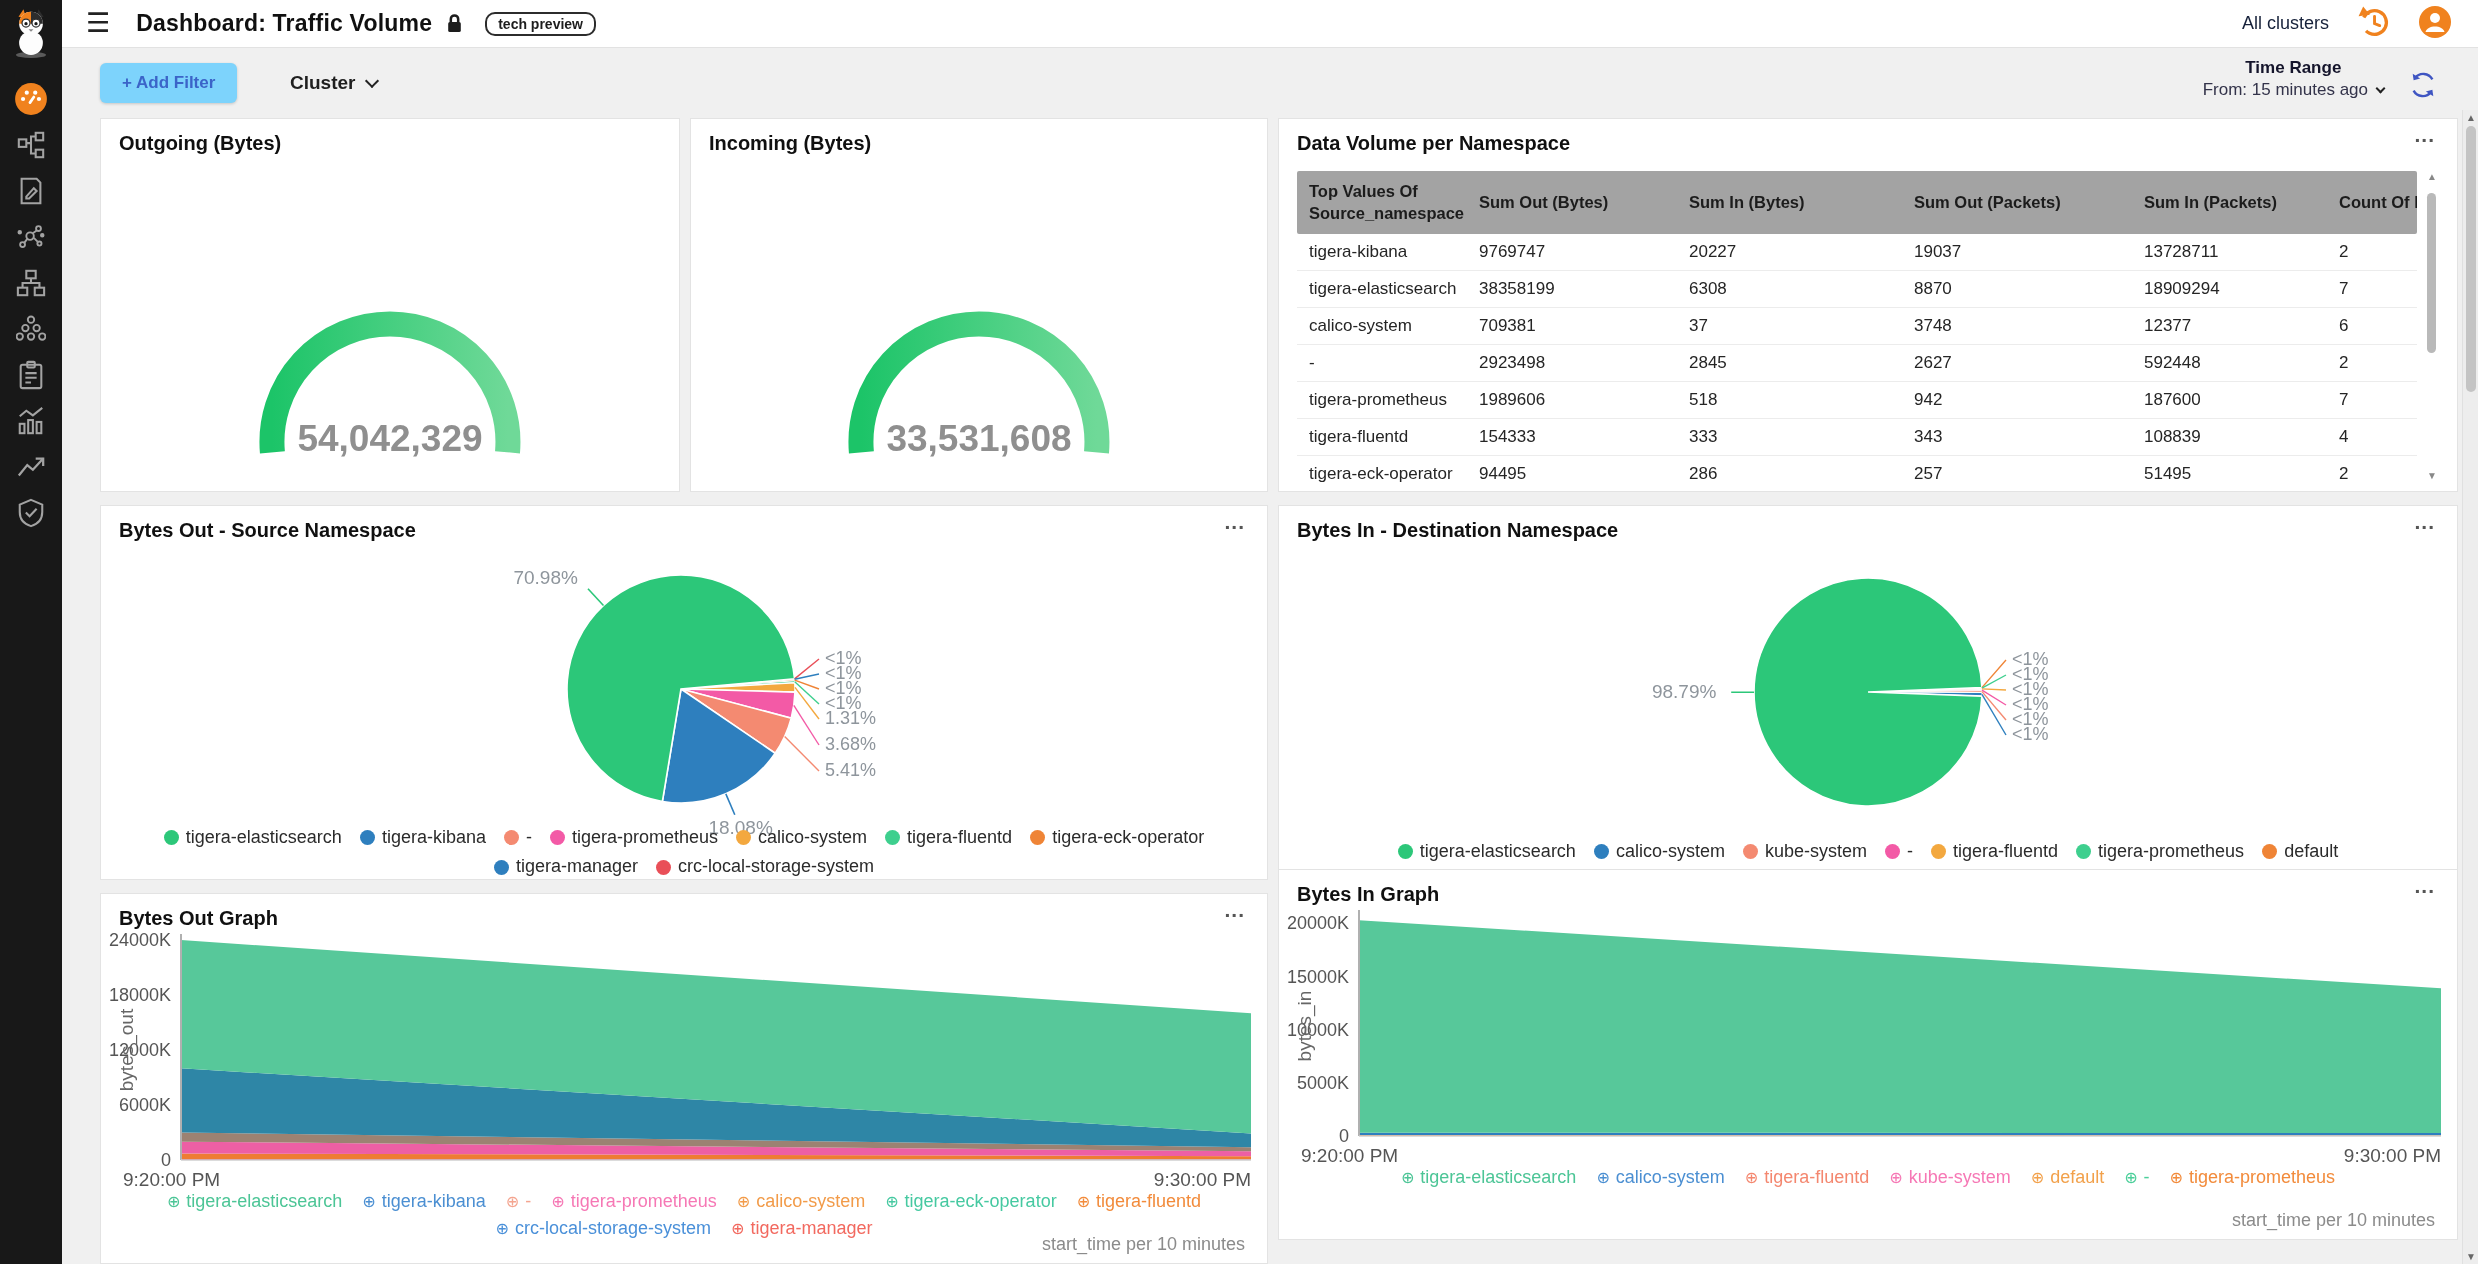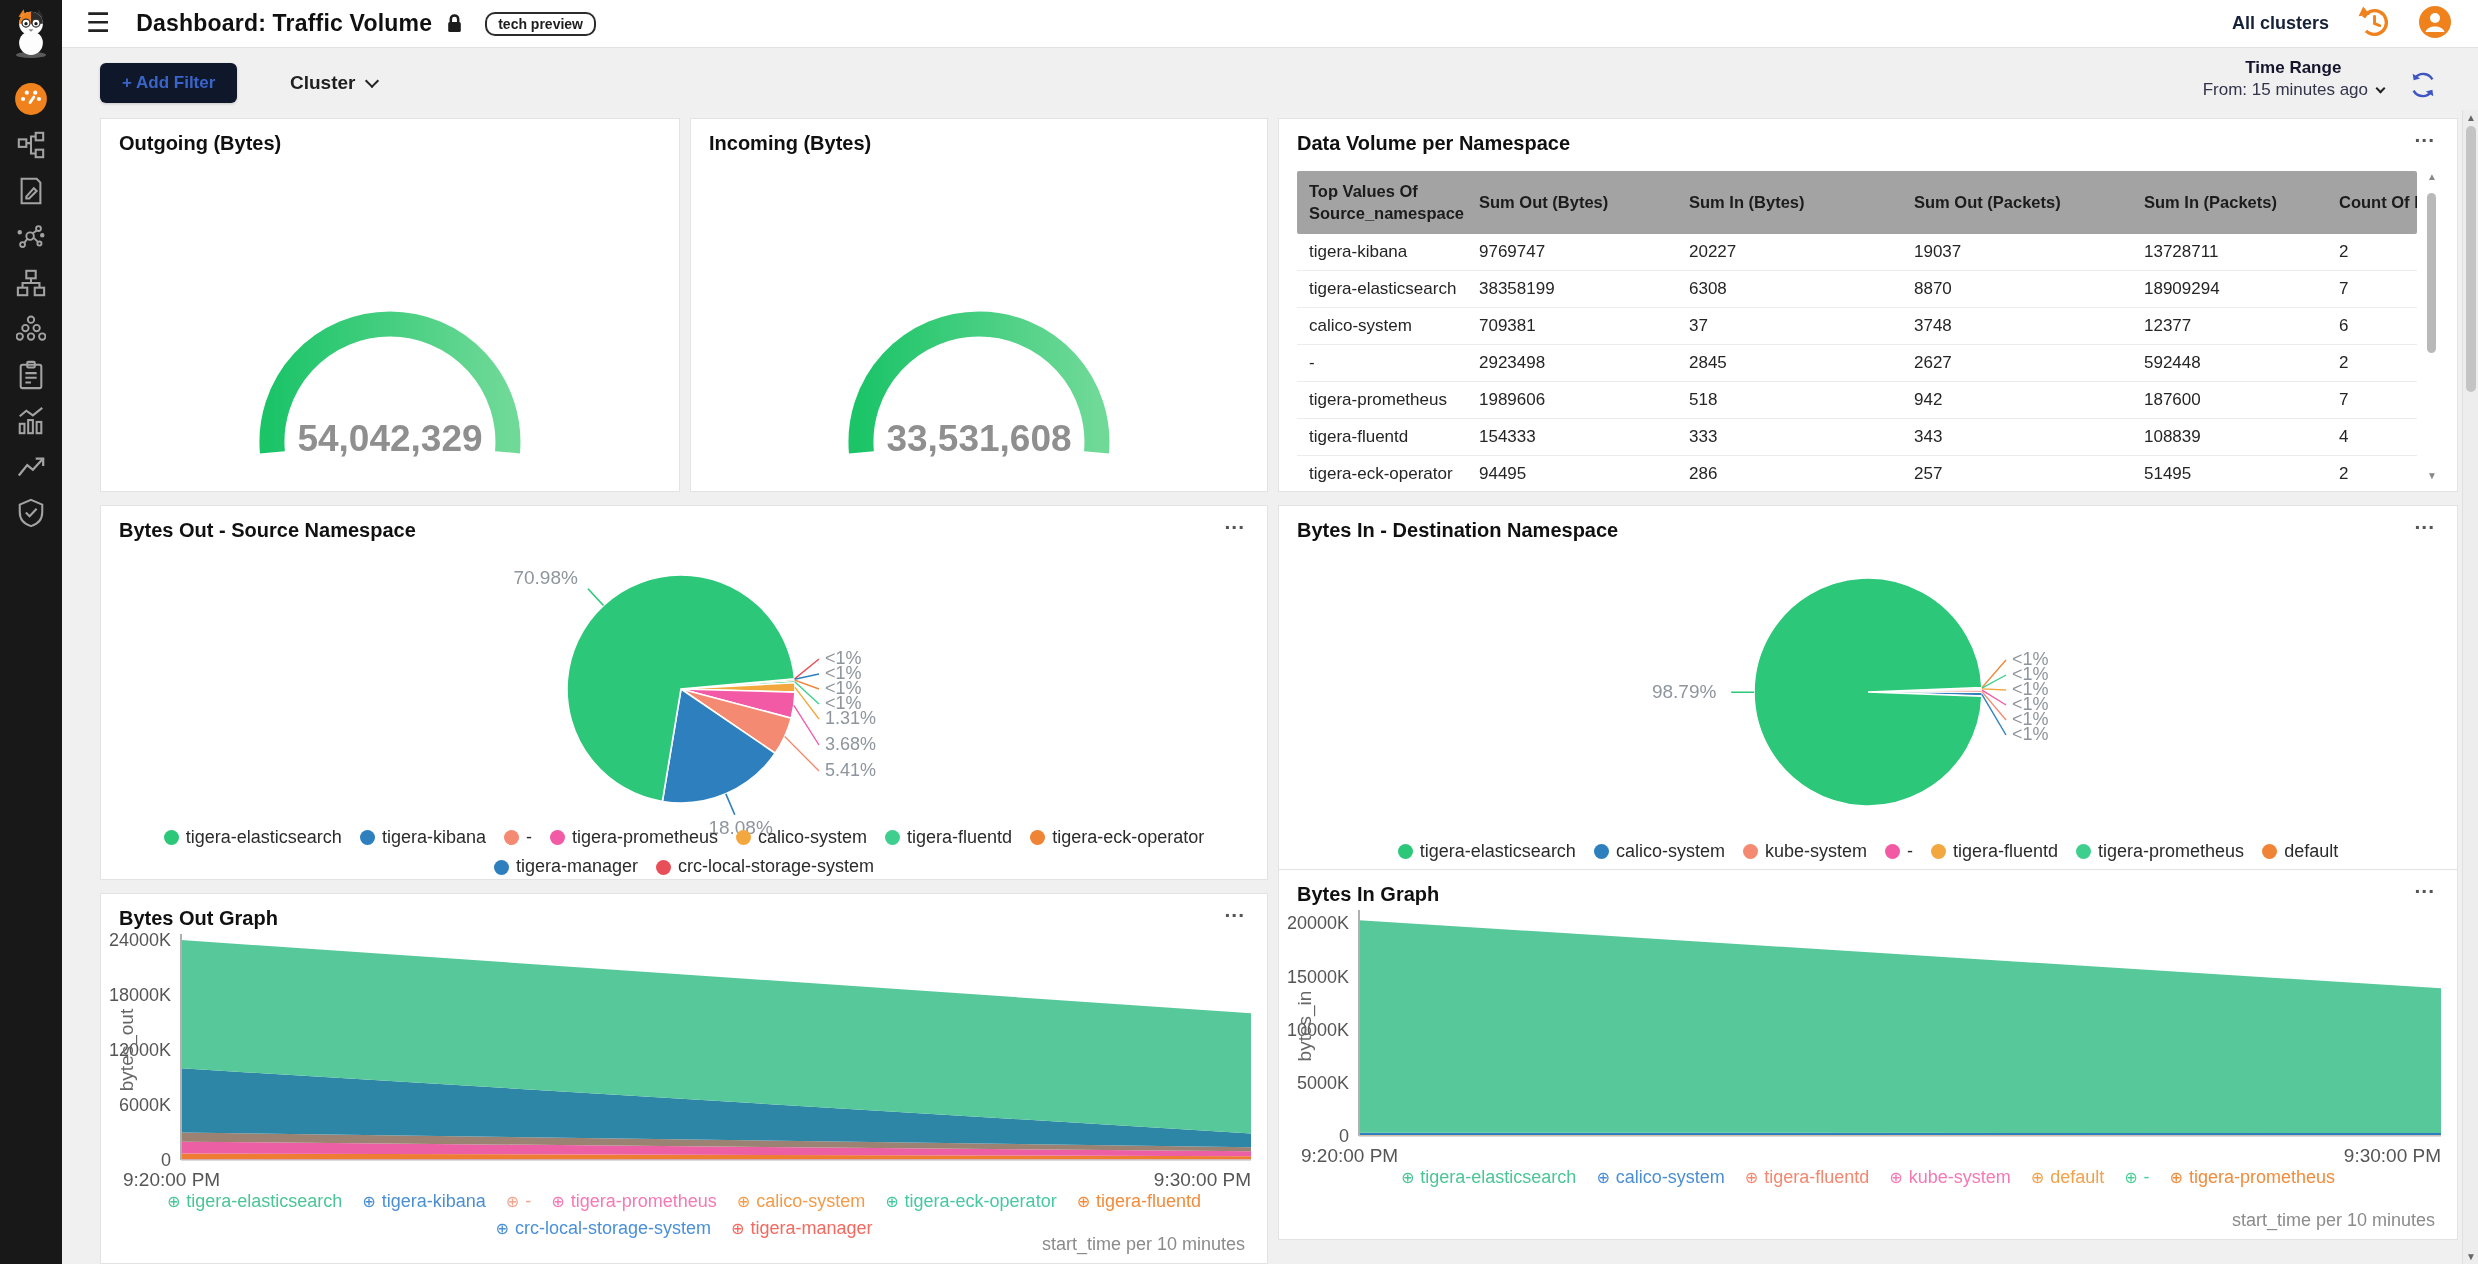--- a/index.html
+++ b/index.html
@@ -15,25 +15,25 @@
 
   
   .app-header { position:absolute; left:62px; top:0; width:2416px; height:48px; background:#fff;
     border-bottom:1px solid #e2e2e2; display:flex; align-items:center; padding:0 26px 0 24px; z-index:4; }
   .hamburger { font-size:27px; color:#222; cursor:pointer; line-height:1; margin-right:26px; }
   .page-title { font-size:23px; font-weight:bold; color:#101010; letter-spacing:.2px; }
   .lock { margin:4px 0 0 14px; }
   .badge { margin-left:22px; border:2px solid #2c2c2c; border-radius:10px; padding:2px 11px;
     font-size:14px; font-weight:bold; color:#1d1d1d; }
   .header-right { margin-left:auto; display:flex; align-items:center; gap:28px; }
-  .all-clusters { font-size:18px; font-weight:bold; color:#16213a; cursor:pointer; }
+  .all-clusters { font-size:18px; font-weight:normal; color:#16213a; cursor:pointer; }
 
   
   .filter-bar { position:absolute; left:62px; top:48px; width:2400px; height:64px; }
-  .add-filter-btn { position:absolute; left:38px; top:15px; background:#0f172a; border:none;
+  .add-filter-btn { position:absolute; left:38px; top:15px; background:#7dd3fc; border:none;
     border-radius:6px; box-shadow:0 1px 3px rgba(0,0,0,.18); padding:10px 22px; font-size:17px;
     font-weight:bold; color:#3b64c8; cursor:pointer; font-family:inherit; }
   .cluster-dd { position:absolute; left:228px; top:24px; font-size:19px; font-weight:bold;
     color:#1f1f1f; cursor:pointer; display:flex; align-items:center; gap:12px; }
   .chev { width:10px; height:10px; border-right:2.5px solid #222; border-bottom:2.5px solid #222;
     transform:rotate(45deg); margin-top:-5px; }
   .chev.small { width:7px; height:7px; border-width:2px; margin-top:-3px; }
   .time-range { position:absolute; right:78px; top:10px; text-align:center; cursor:pointer; }
   .time-range .tr-title { font-size:17px; font-weight:bold; color:#14142b; }
   .time-range .tr-value { font-size:17px; color:#33334a; display:flex; align-items:center; gap:9px; margin-top:2px;}

